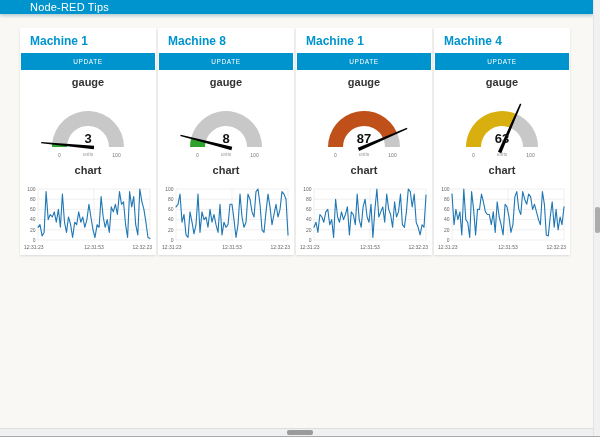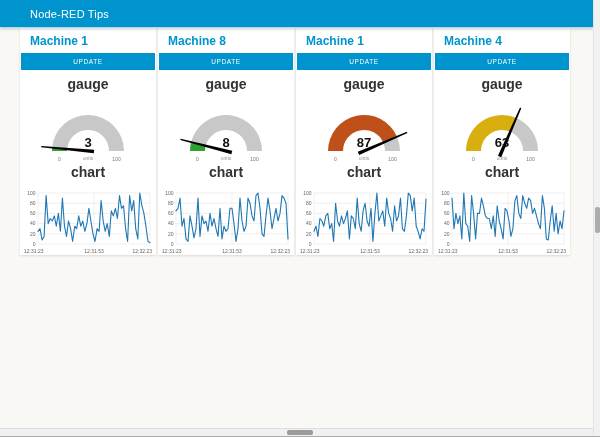--- a/index.html
+++ b/index.html
@@ -4,21 +4,21 @@
 <style>
   * { margin:0; padding:0; box-sizing:border-box; }
   html,body { width:600px; height:437px; overflow:hidden; }
   body {
     font-family:"Liberation Sans", sans-serif;
     background:#F9F8F5;
     position:relative;
     border-bottom:1px solid #ABABAB;
   }
   .app-header {
-    position:absolute; top:0; left:0; width:593px; height:27px;
+    position:absolute; top:0; left:0; width:593px; height:14px;
     background:#0094CE; color:#fff; display:flex; align-items:center;
     box-shadow:0 2px 3px rgba(0,80,110,.25); z-index:5;
   }
   .app-header .title { font-size:11px; margin-left:30px; letter-spacing:.2px; }
   .cards-row {
     position:absolute; top:28px; left:20px; width:550px; height:227px;
     display:flex; gap:2px;
   }
   .machine-card {
     position:relative; width:136px; height:227px; background:#FFFFFF;
@@ -28,21 +28,21 @@
     position:absolute; top:6px; left:10px;
     color:#0094CE; font-size:12px; font-weight:bold;
   }
   .m-btn {
     position:absolute; top:25px; left:1px; right:1px; height:17px;
     background:#0094CE; border:none; color:#fff; font-size:6.5px;
     letter-spacing:.6px; font-family:"Liberation Sans", sans-serif;
     cursor:pointer;
   }
   .widget-title {
-    text-align:center; font-size:14px; font-weight:bold; color:#333;
+    text-align:center; font-size:11px; font-weight:bold; color:#333;
   }
   .gauge-block { position:absolute; top:48px; left:0; width:136px; }
   .gauge-block .widget-title { margin-bottom:1px; }
   .chart-block { position:absolute; top:136px; left:0; width:136px; }
   .chart-block .widget-title { margin-bottom:8px; }
   svg { display:block; margin:0 auto; }
   .hscrollbar {
     position:absolute; left:0; bottom:0; width:600px; height:8px;
     background:#EEF0F1; border-top:1px solid #DDDDDD; z-index:6;
   }

